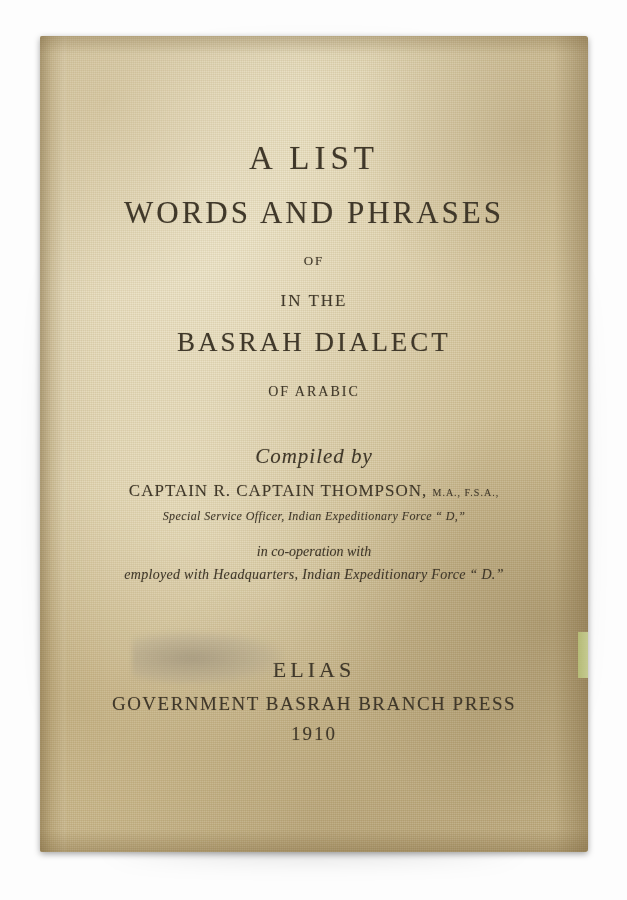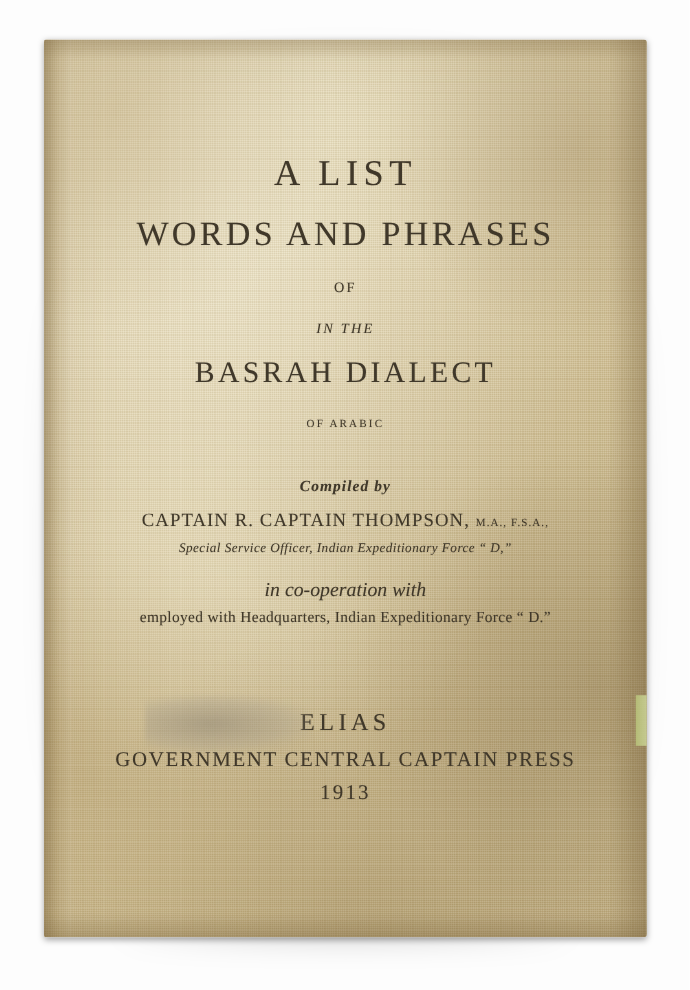--- a/index.html
+++ b/index.html
@@ -135,70 +135,69 @@
     font-size: 13px;
     letter-spacing: 2px;
   }
   .title2 {
     margin-top: 18px;
     font-size: 31px;
     letter-spacing: 3px;
   }
   .small-inthe {
     margin-top: 22px;
-    font-size: 13px;
-    letter-spacing: 2px;
-    font-style: italic;
+    font-size: 17px;
+    letter-spacing: 2px;
   }
   .title3 {
     margin-top: 16px;
     font-size: 27px;
     letter-spacing: 3px;
   }
   .small-of-arabic {
     margin-top: 26px;
-    font-size: 10px;
+    font-size: 14px;
     letter-spacing: 2px;
   }
   .compiled {
     margin-top: 44px;
-    font-size: 14px;
-    font-style: italic;
-    letter-spacing: 1px;
-    font-weight: bold;
+    font-size: 21px;
+    font-style: italic;
+    letter-spacing: 1px;
   }
   .author {
     margin-top: 12px;
     font-size: 17px;
     letter-spacing: 1px;
   }
   .author .sm {
     font-size: 10px;
     letter-spacing: 1px;
   }
   .author-sub {
     margin-top: 8px;
     font-size: 12px;
     font-style: italic;
     letter-spacing: 0.4px;
   }
   .coop {
     margin-top: 20px;
-    font-size: 18px;
+    font-size: 14px;
     font-style: italic;
   }
   .interpreters {
     margin-top: 12px;
     font-size: 17px;
     letter-spacing: 1px;
     position: relative;
   }
   .employed {
     margin-top: 7px;
     font-size: 14px;
+    font-style: italic;
     letter-spacing: 0.3px;
     position: relative;
   }
   
   .smudge {
     position: absolute;
     left: 92px;
     top: 596px;
     width: 150px;
     height: 52px;
@@ -249,19 +248,19 @@
       <div class="ln author">
         <span>CAPTAIN R. CAPTAIN THOMPSON,</span>
         <span class="sm">M.A., F.S.A.,</span>
       </div>
       <div class="ln author-sub">Special Service Officer, Indian Expeditionary Force “ D,”</div>
 
       <div class="ln coop">in co-operation with</div>
       <div class="ln employed">employed with Headquarters, Indian Expeditionary Force “ D.”</div>
 
       <div class="ln place">ELIAS</div>
-      <div class="ln press">GOVERNMENT CENTRAL CAPTAIN PRESS</div>
-      <div class="ln year">1913</div>
+      <div class="ln press">GOVERNMENT BASRAH BRANCH PRESS</div>
+      <div class="ln year">1910</div>
     </div>
 
     <div class="smudge"></div>
   </div>
 </div>
 
 </body></html>

